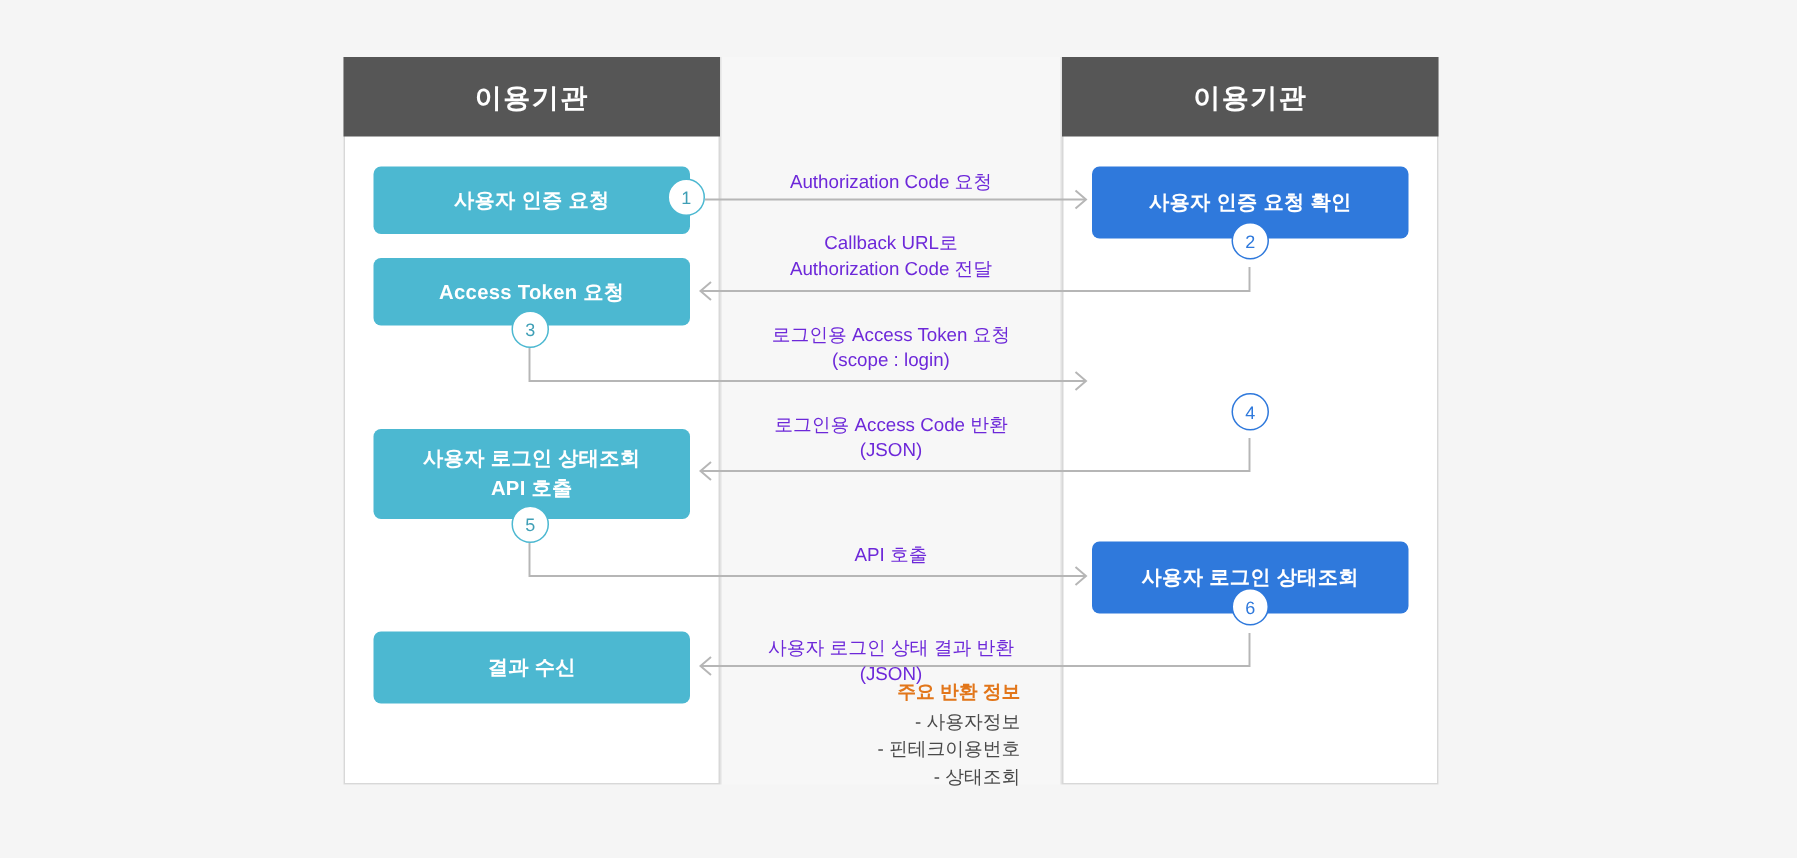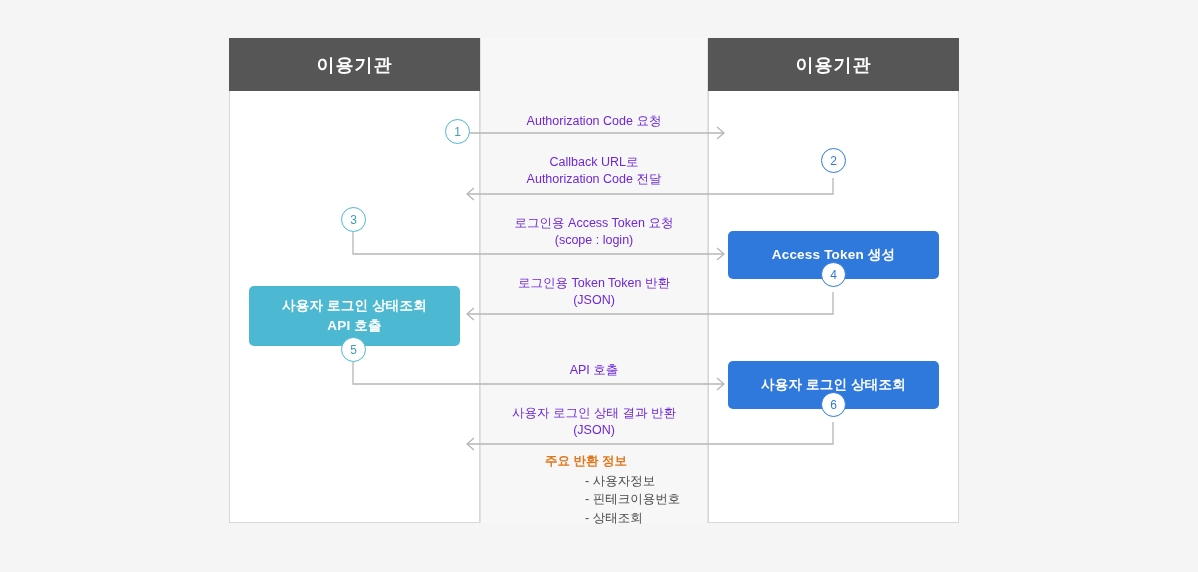--- a/index.html
+++ b/index.html
@@ -119,21 +119,21 @@
   }
 
   
   #note {
     position: absolute;
     left: 545px;
     top: 452px;
     font-size: 12.5px;
     line-height: 18.5px;
     color: #4a4a4a;
-    text-align: left;
+    text-align: right;
   }
   #note .note-title {
     color: #e2761a;
     font-weight: bold;
     display: block;
     margin-bottom: 1px;
   }
   #note .note-item { display: block; white-space: nowrap; margin-left: 40px; }
 </style>
 </head>
@@ -167,38 +167,47 @@
       <path d="M 474 308 L 467 314 L 474 320"></path>
 
       <path d="M 353 362 L 353 384 L 724 384"></path>
       <path d="M 717 378 L 724 384 L 717 390"></path>
 
       <path d="M 833 422 L 833 444 L 467 444"></path>
       <path d="M 474 438 L 467 444 L 474 450"></path>
     </g>
   </svg>
 
+  <div class="node teal" id="node-1" style="left:249px; top:111px; width:211px; height:45px;">
+    <span>사용자 인증 요청</span>
+  </div>
   <div class="badge teal" style="left:445px; top:119px;">1</div>
 
+  <div class="node teal" id="node-3" style="left:249px; top:172px; width:211px; height:45px;">
+    <span>Access Token 요청</span>
+  </div>
   <div class="badge teal" style="left:341px; top:207px;">3</div>
 
   <div class="node teal" id="node-5" style="left:249px; top:286px; width:211px; height:60px;">
     <span>
       <span>사용자 로그인 상태조회</span><br>
       <span>API 호출</span>
     </span>
   </div>
   <div class="badge teal" style="left:341px; top:337px;">5</div>
 
-
+  <div class="node teal" id="node-7" style="left:249px; top:421px; width:211px; height:48px;">
+    <span>결과 수신</span>
+  </div>
+
+  <div class="node blue" id="node-2" style="left:728px; top:111px; width:211px; height:48px;">
+    <span>사용자 인증 요청 확인</span>
+  </div>
   <div class="badge blue" style="left:821px; top:148px;">2</div>
 
-  <div class="node blue" id="node-4" style="left:728px; top:231px; width:211px; height:48px;">
-    <span>Access Token 생성</span>
-  </div>
   <div class="badge blue" style="left:821px; top:262px;">4</div>
 
   <div class="node blue" id="node-6" style="left:728px; top:361px; width:211px; height:48px;">
     <span>사용자 로그인 상태조회</span>
   </div>
   <div class="badge blue" style="left:821px; top:392px;">6</div>
 
   <div class="msg" style="top:113px;">
     <span>Authorization Code 요청</span>
   </div>
@@ -207,29 +216,29 @@
     <span>Callback URL로</span><br>
     <span>Authorization Code 전달</span>
   </div>
 
   <div class="msg" style="top:215px;">
     <span>로그인용 Access Token 요청</span><br>
     <span>(scope : login)</span>
   </div>
 
   <div class="msg" style="top:275px;">
-    <span>로그인용 Token Token 반환</span><br>
+    <span>로그인용 Access Code 반환</span><br>
     <span>(JSON)</span>
   </div>
 
   <div class="msg" style="top:362px;">
     <span>API 호출</span>
   </div>
 
-  <div class="msg" style="top:405px;">
+  <div class="msg" style="top:424px;">
     <span>사용자 로그인 상태 결과 반환</span><br>
     <span>(JSON)</span>
   </div>
 
   <div id="note">
     <span class="note-title">주요 반환 정보</span>
     <span class="note-item">- 사용자정보</span>
     <span class="note-item">- 핀테크이용번호</span>
     <span class="note-item">- 상태조회</span>
   </div>

